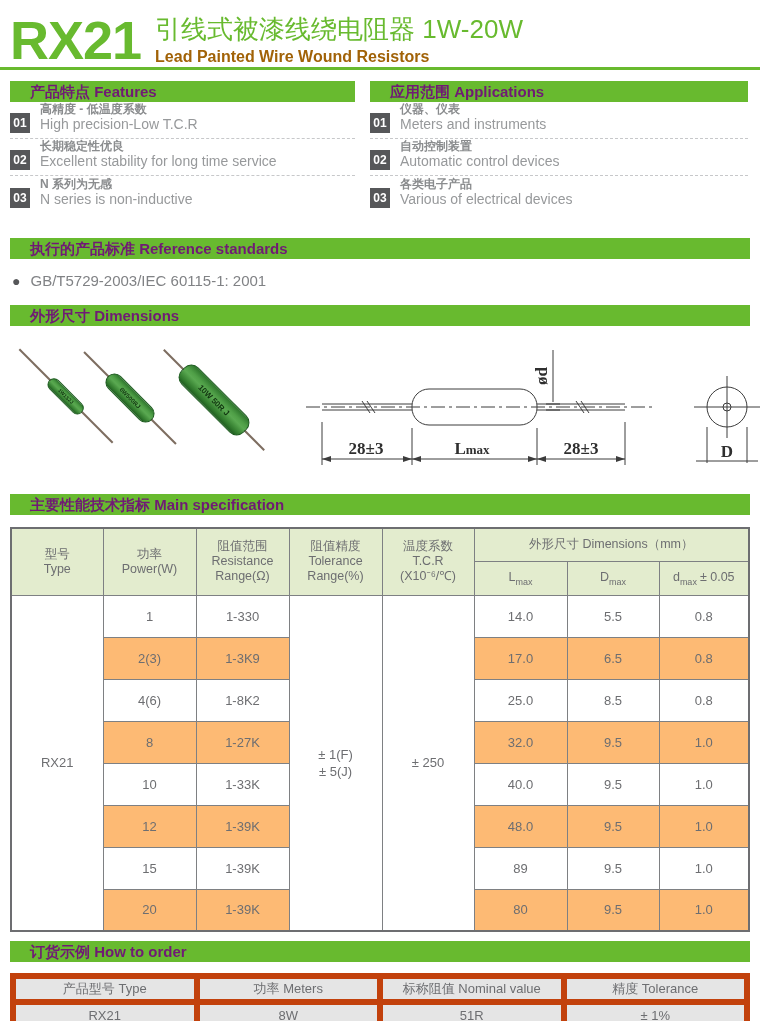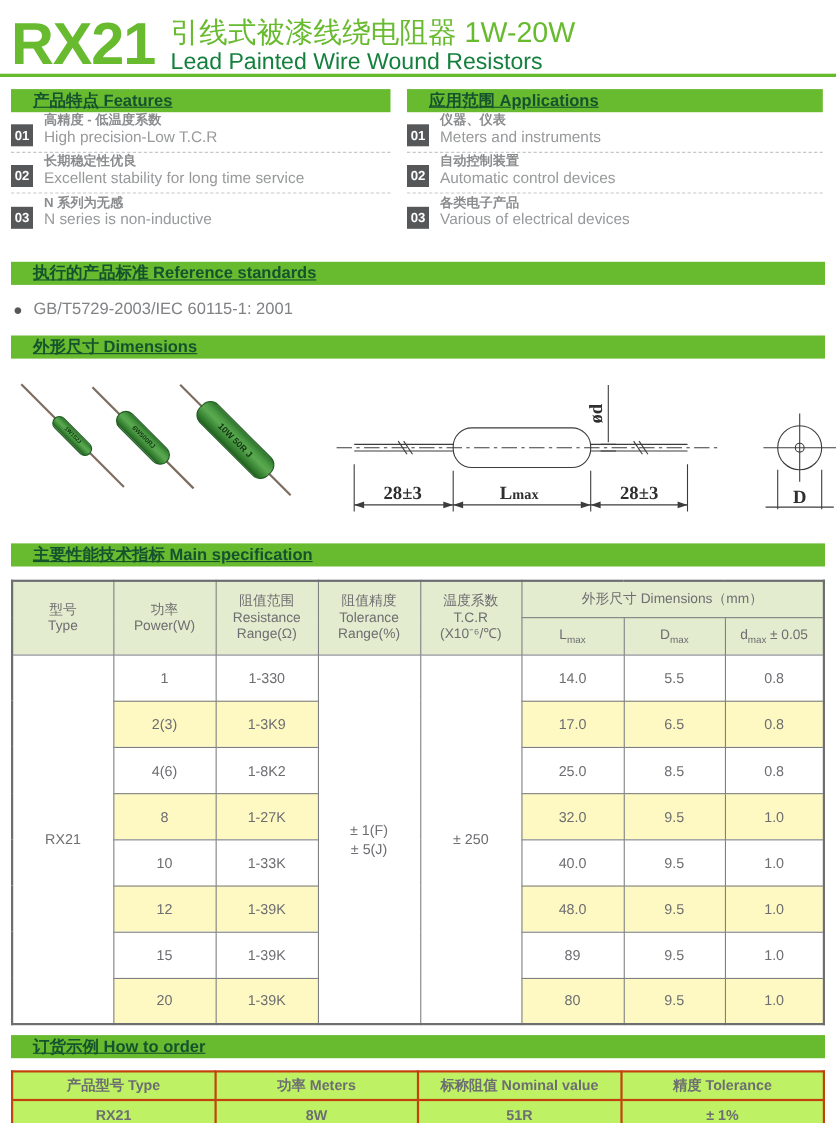--- a/index.html
+++ b/index.html
@@ -4,26 +4,26 @@
 <style>
   * { margin:0; padding:0; box-sizing:border-box; }
   body { background:#ffffff; font-family:"Liberation Sans", sans-serif; }
   .page { position:relative; width:760px; height:1021px; background:#fff; overflow:hidden; }
 
   
   .hdr { display:flex; align-items:flex-start; padding:12px 10px 0 10px; height:66px; }
   .hdr-model { color:#68ba2f; font-size:54px; font-weight:bold; line-height:56px; letter-spacing:-1px; }
   .hdr-titles { margin-left:14px; padding-top:2px; }
   .hdr-zh { color:#68ba2f; font-size:26px; font-weight:normal; line-height:30px; }
-  .hdr-en { color:#15803d; font-size:21px; line-height:26px; }
+  .hdr-en { color:#a16207; font-size:16px; line-height:26px;font-weight:bold; }
   .hdr-rule { width:760px; height:3px; background:#68ba2f; margin-top:1px; }
 
   
-  .banner { background:#68ba2f; color:#14532d; font-size:15px; font-weight:bold;
-            height:21px; line-height:21px; padding-left:20px;text-decoration:underline; }
+  .banner { background:#68ba2f; color:#701a75; font-size:15px; font-weight:bold;
+            height:21px; line-height:21px; padding-left:20px; }
 
   
   .two-col { display:flex; gap:15px; margin:11px 10px 0 10px; }
   .col-feat { width:345px; }
   .col-app  { width:378px; }
   .item { display:flex; align-items:flex-end; height:37px; padding-bottom:5px;
           border-bottom:1px dashed #c7c8ca; }
   .item.last { border-bottom:none; }
   .num-badge { width:20px; height:20px; background:#565759; color:#fff; font-size:12px;
                font-weight:bold; display:flex; align-items:center; justify-content:center;
@@ -63,31 +63,31 @@
   
   .spec-banner { margin:10px 10px 12px 10px; }
   table { border-collapse:collapse; }
   .spec-table { width:740px; margin:3px 10px 0 10px; table-layout:fixed;
                 border:2px solid #6d6e71; }
   .spec-table th, .spec-table td { border:1px solid #7e8083; text-align:center;
                 vertical-align:middle; color:#6d6e71; font-weight:normal; }
   .spec-table th { background:#e3ecce; font-size:12.5px; height:34px; }
   .spec-table th .hl { display:block; line-height:15px; }
   .spec-table td { font-size:13px; height:42px; background:#fff; }
-  .spec-table td.alt { background:#fef9c3; }
+  .spec-table td.alt { background:#fdba74; }
   .spec-table sub { font-size:9px; }
   .sfx { margin-left:3px; }
   .tol-cell span { display:block; line-height:17px; }
 
   
   .order-banner { margin:9px 10px 0 10px; }
   .order-table { width:740px; margin:11px 10px 0 10px; table-layout:fixed;
                  border:2px solid #6d6e71; }
-  .order-table th, .order-table td { border:2px solid #c2410c; text-align:center;
-                 color:#6d6e71; font-weight:bold; font-size:13px; height:26px; background:#bef264; }
+  .order-table th, .order-table td { border:6px solid #c2410c; text-align:center;
+                 color:#6d6e71; font-weight:normal; font-size:13px; height:26px; background:#e5e5e5; }
 </style>
 </head>
 <body>
 
 <div class="page">
 
   <div class="hdr">
     <div class="hdr-model">RX21</div>
     <div class="hdr-titles">
       <div class="hdr-zh">引线式被漆线绕电阻器 1W-20W</div>

